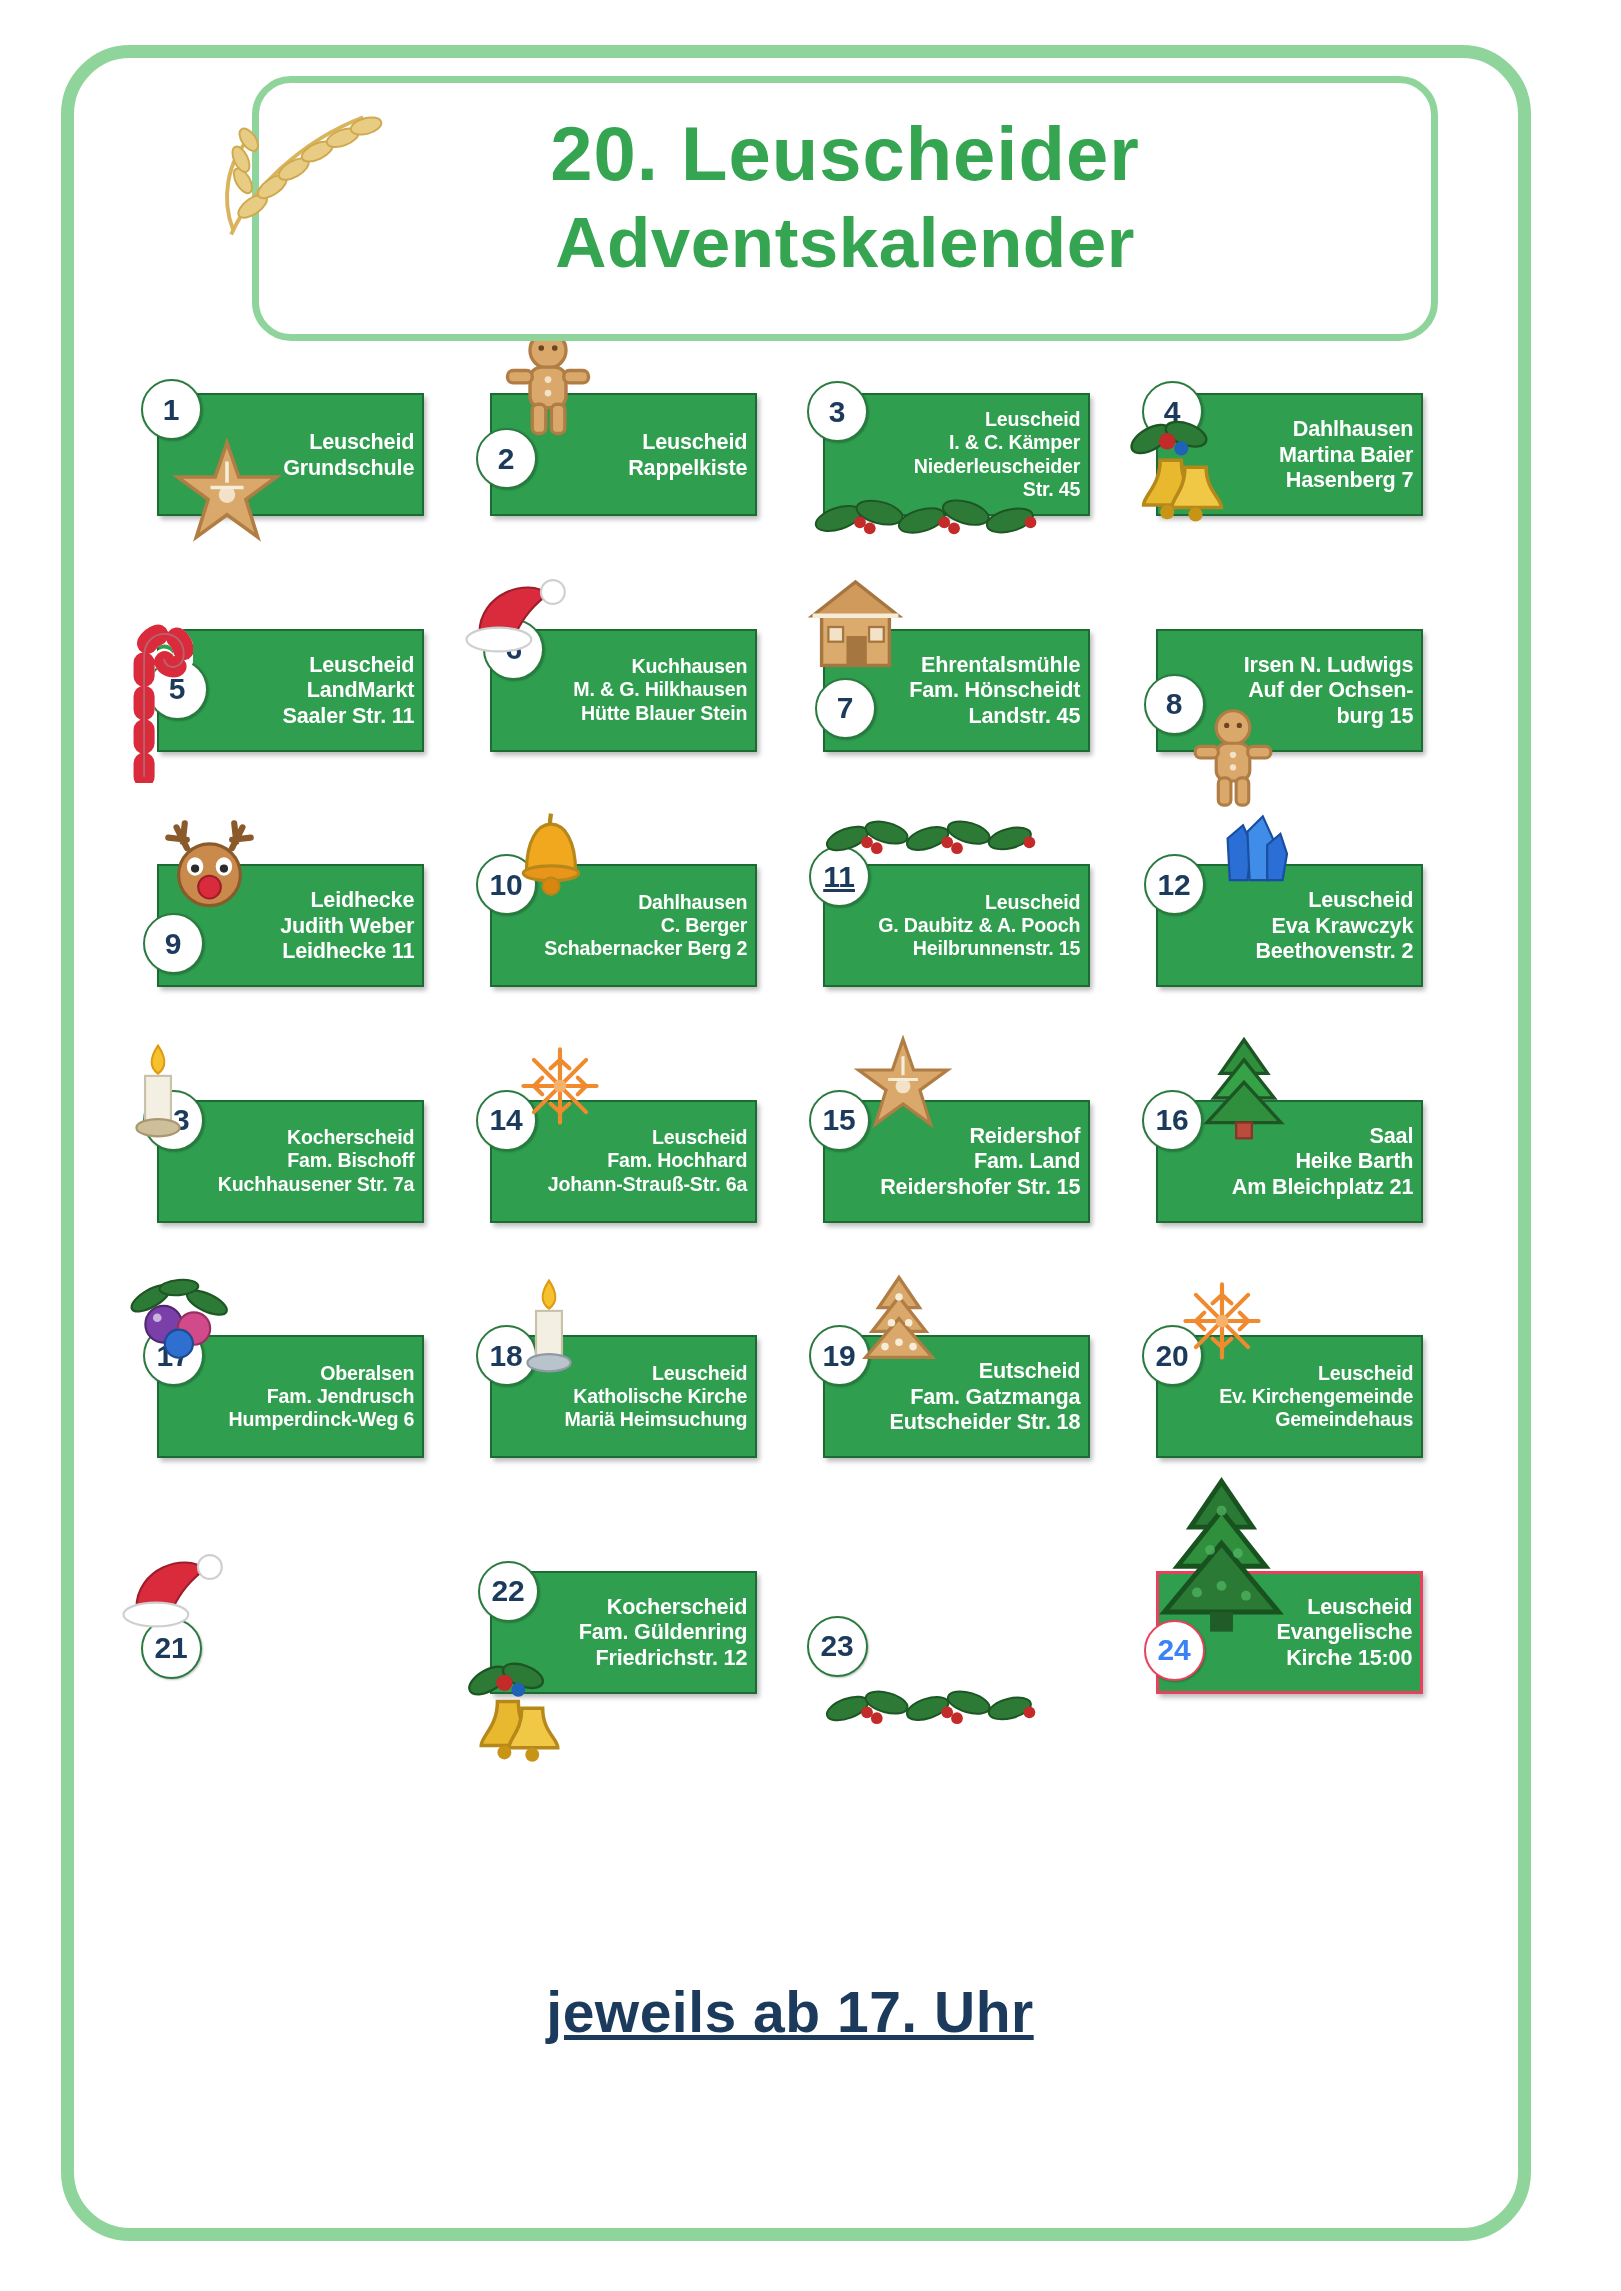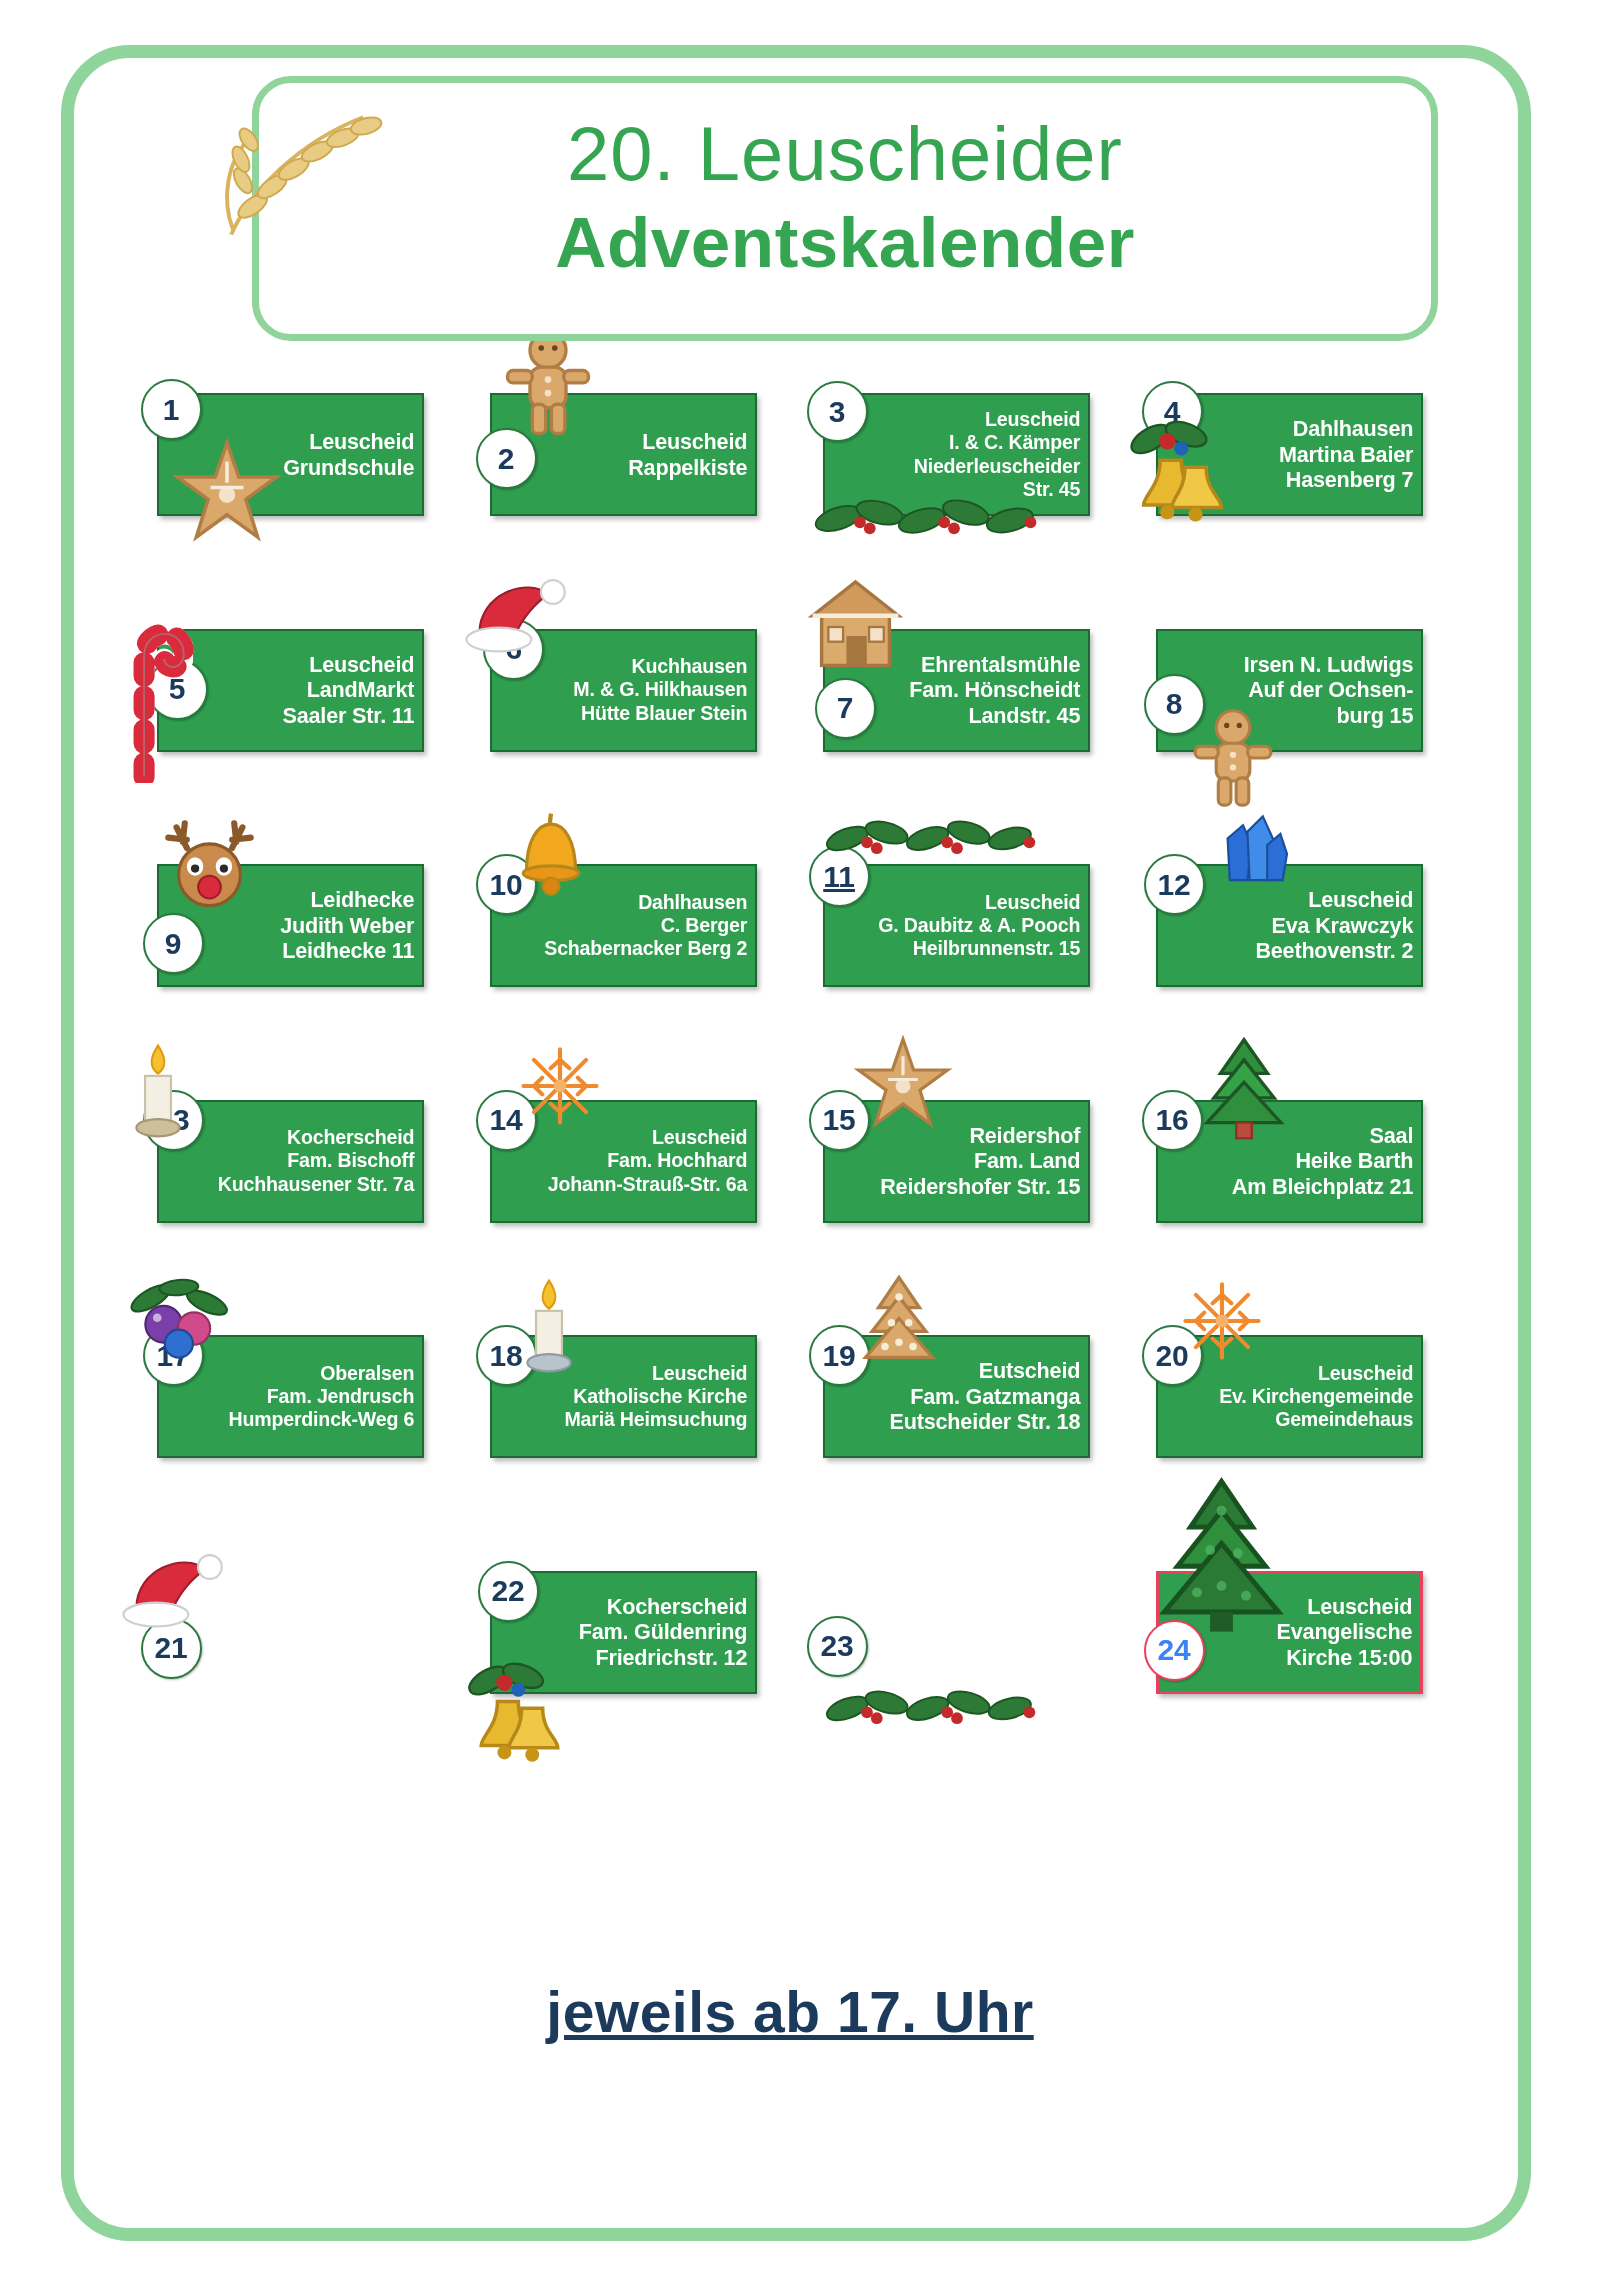--- a/index.html
+++ b/index.html
@@ -37,21 +37,21 @@
     height: 265px;
     background: #ffffff;
     border: 7.8px solid #8fd49a;
     border-radius: 39px;
     box-sizing: border-box;
     text-align: center;
     z-index: 5;
   }
   #title-line1 {
     font-size: 76px;
-    font-weight: normal;
+    font-weight: bold;
     color: #36a551;
     letter-spacing: 1px;
     margin-top: 33px;
     line-height: 1;
   }
   #title-line2 {
     font-size: 71px;
     font-weight: bold;
     color: #36a551;
     letter-spacing: 0.5px;

